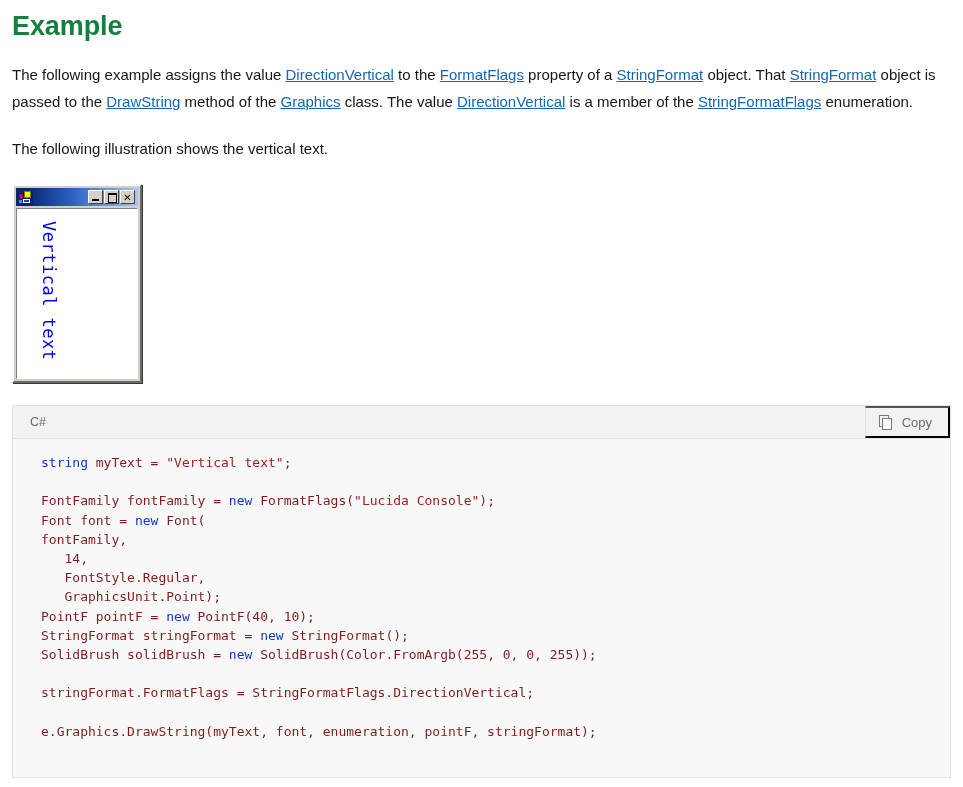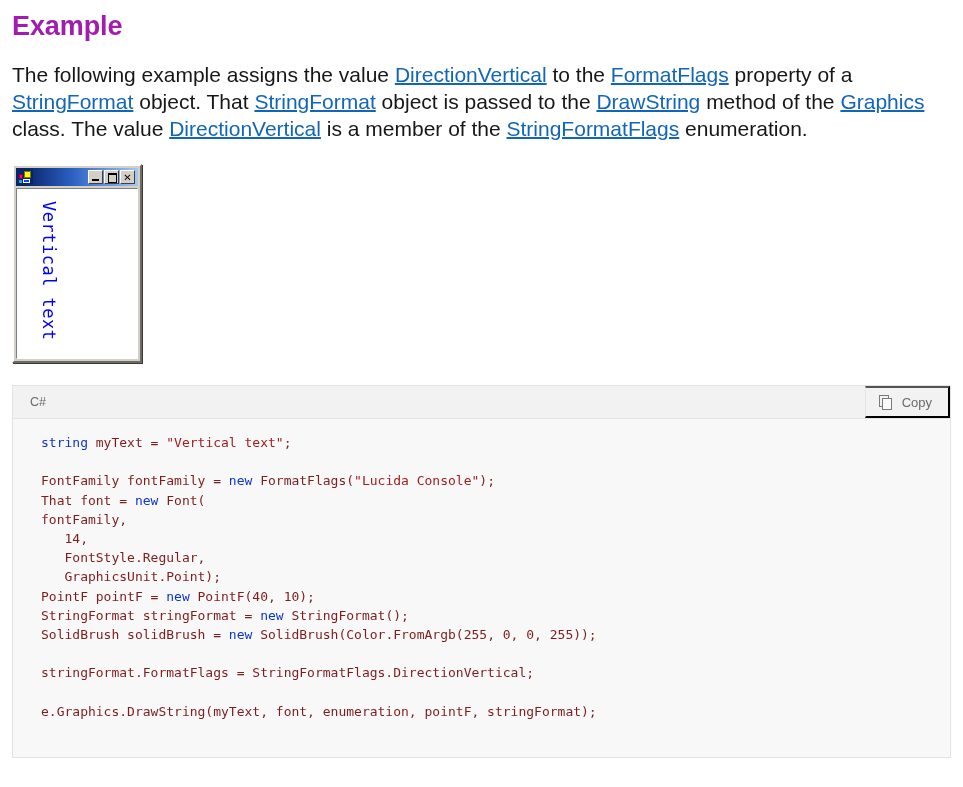--- a/index.html
+++ b/index.html
@@ -23,28 +23,28 @@
     height: 787px;
     position: relative;
     padding: 0 12px;
   }
 
   
   .page-title {
     font-size: 27px;
     line-height: 34px;
     font-weight: 600;
-    color: #a21caf;
+    color: #15803d;
     margin: 9px 0 0 0;
     letter-spacing: -0.1px;
   }
 
   
   .body-para {
-    font-size: 21px;
+    font-size: 15px;
     line-height: 27px;
     color: #171717;
     margin: 18px 0 0 0;
     max-width: 930px;
   }
   .body-para.second { margin-top: 20px; }
 
   a.doc-link {
     color: #1266b9;
     text-decoration: underline;
@@ -245,20 +245,21 @@
 </style>
 </head>
 <body>
 
 <div class="page">
 
   <h1 class="page-title">Example</h1>
 
   <p class="body-para"><span>The following example assigns the value </span><a class="doc-link" href="#">DirectionVertical</a><span> to the </span><a class="doc-link" href="#">FormatFlags</a><span> property of a </span><a class="doc-link" href="#">StringFormat</a><span> object. That </span><a class="doc-link" href="#">StringFormat</a><span> object is passed to the </span><a class="doc-link" href="#">DrawString</a><span> method of the </span><a class="doc-link" href="#">Graphics</a><span> class. The value </span><a class="doc-link" href="#">DirectionVertical</a><span> is a member of the </span><a class="doc-link" href="#">StringFormatFlags</a><span> enumeration.</span></p>
 
+  <p class="body-para second">The following illustration shows the vertical text.</p>
 
   <div class="illustration-wrap">
     <div class="win-form">
 
       <div class="win-titlebar">
         <span class="win-icon">
           <i class="sq-yellow"></i>
           <i class="sq-red"></i>
           <i class="sq-blue"></i>
           <i class="sq-tiny1"></i>
@@ -285,21 +286,21 @@
       <button class="copy-btn">
         <span class="copy-icon"></span>
         <span>Copy</span>
       </button>
     </div>
 
     <div class="code-body">
       <pre class="code-pre"><span class="tok-kw">string</span><span class="tok-pl"> myText = </span><span class="tok-str">"Vertical text"</span><span class="tok-pl">;</span>
 
 <span class="tok-pl">FontFamily fontFamily = </span><span class="tok-kw">new</span><span class="tok-pl"> FormatFlags(</span><span class="tok-str">"Lucida Console"</span><span class="tok-pl">);</span>
-<span class="tok-pl">That font = </span><span class="tok-kw">new</span><span class="tok-pl"> Font(</span>
+<span class="tok-pl">Font font = </span><span class="tok-kw">new</span><span class="tok-pl"> Font(</span>
 <span class="tok-pl">fontFamily,</span>
 <span class="tok-pl">   14,</span>
 <span class="tok-pl">   FontStyle.Regular,</span>
 <span class="tok-pl">   GraphicsUnit.Point);</span>
 <span class="tok-pl">PointF pointF = </span><span class="tok-kw">new</span><span class="tok-pl"> PointF(40, 10);</span>
 <span class="tok-pl">StringFormat stringFormat = </span><span class="tok-kw">new</span><span class="tok-pl"> StringFormat();</span>
 <span class="tok-pl">SolidBrush solidBrush = </span><span class="tok-kw">new</span><span class="tok-pl"> SolidBrush(Color.FromArgb(255, 0, 0, 255));</span>
 
 <span class="tok-pl">stringFormat.FormatFlags = StringFormatFlags.DirectionVertical;</span>
 

